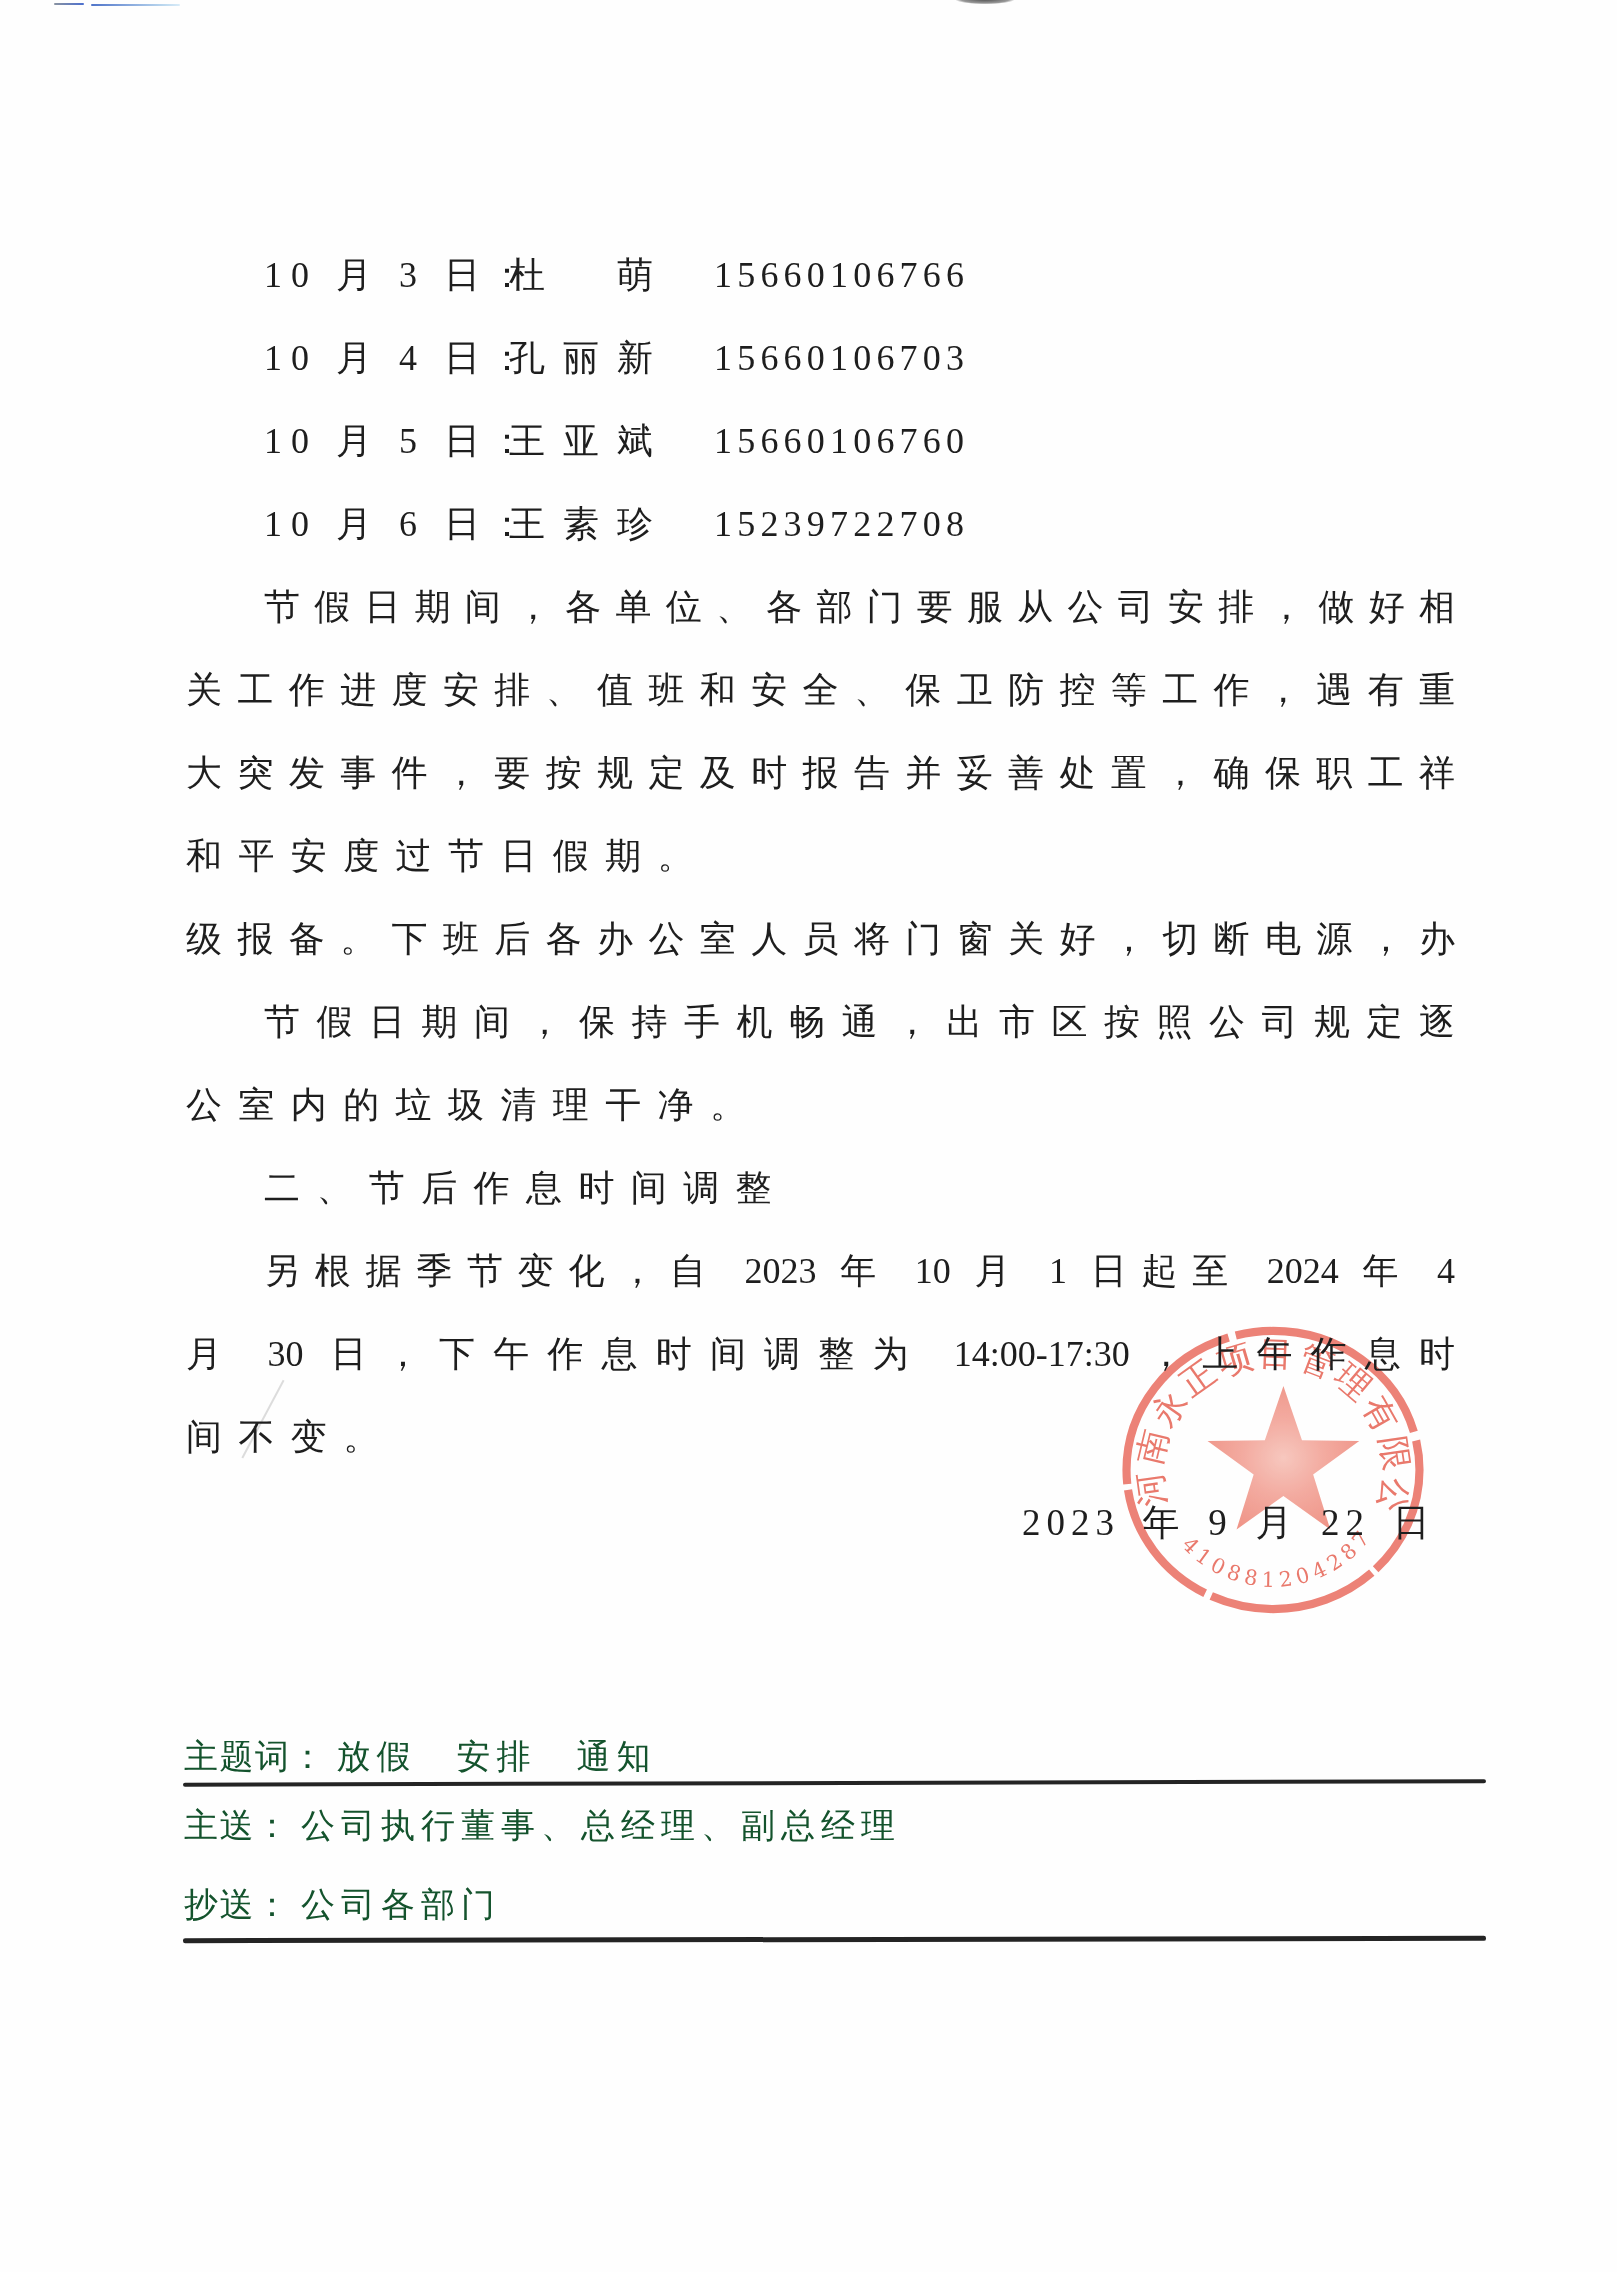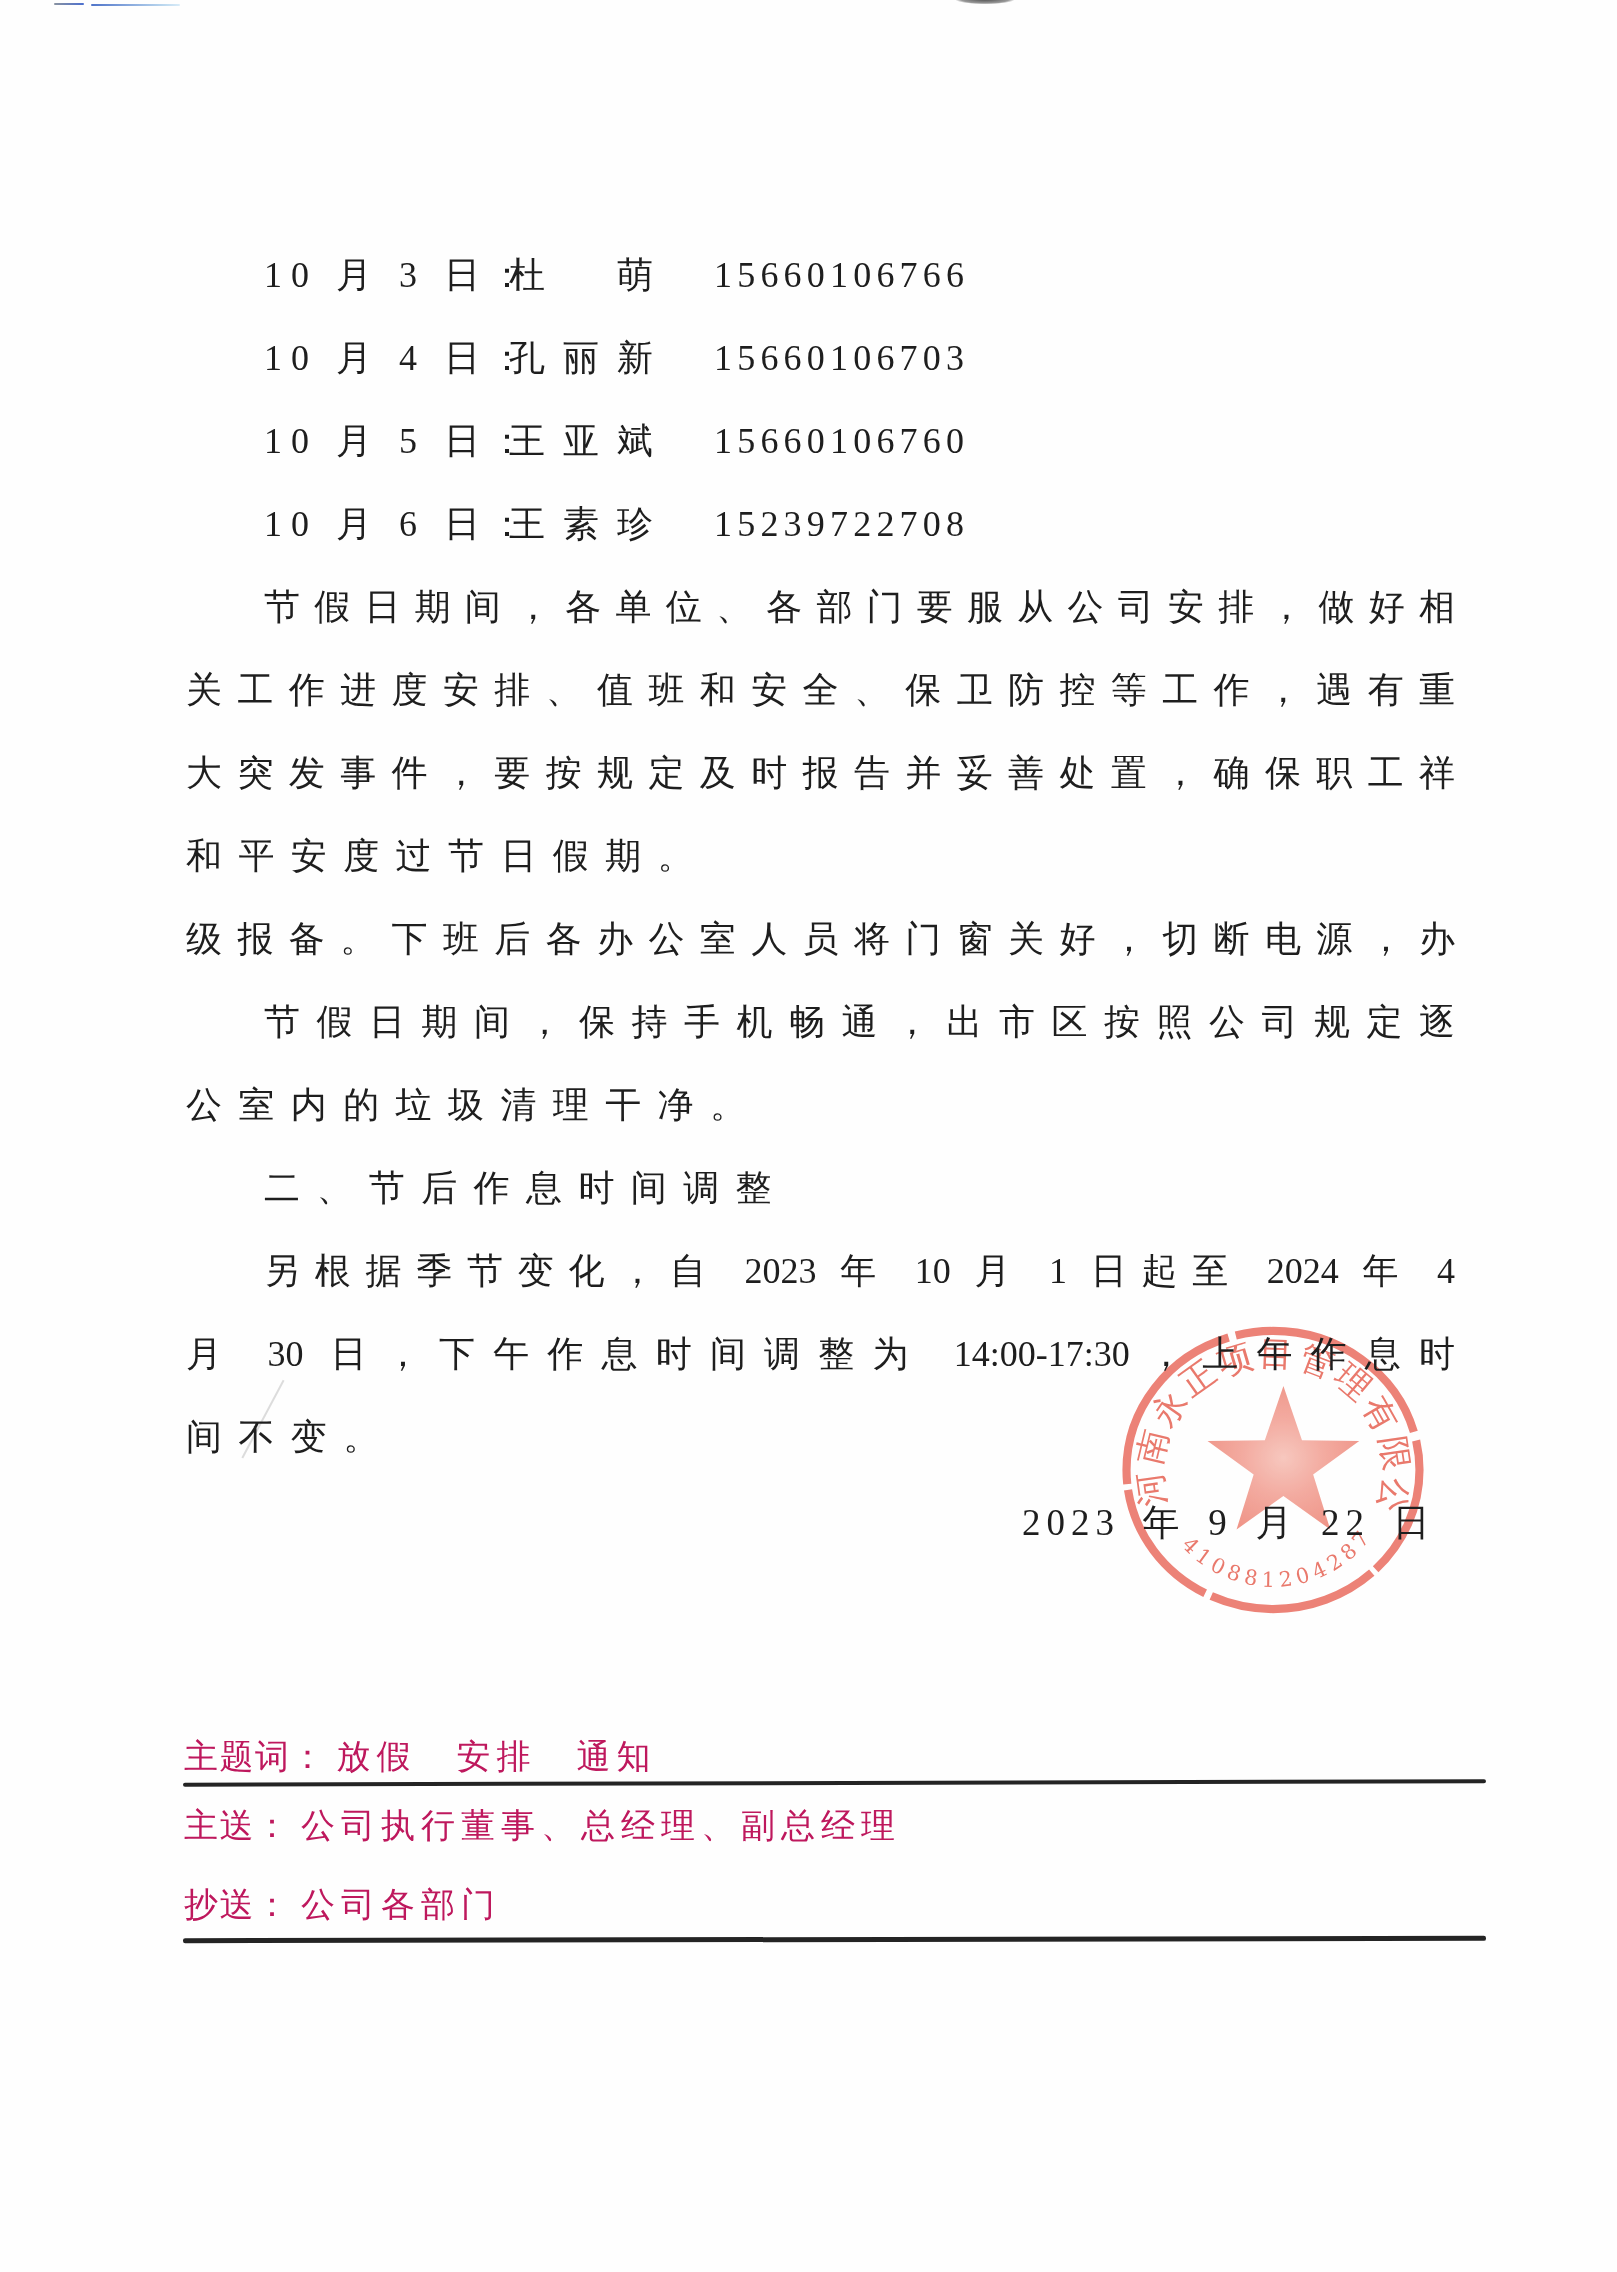--- a/index.html
+++ b/index.html
@@ -52,21 +52,21 @@
     letter-spacing:6px;word-spacing:7.4px;
     white-space:nowrap;
   }
 
   
   .stamp{position:absolute;left:1116px;top:1325px;width:314px;height:290px;z-index:2;}
 
   
   .footer-line{
     position:absolute;left:184px;z-index:3;
-    font-size:34px;line-height:42px;white-space:nowrap;color:#be185d;
+    font-size:34px;line-height:42px;white-space:nowrap;color:#14532d;
   }
   .f-subject{top:1736px;}
   .f-to{top:1805px;}
   .f-cc{top:1884px;}
   .f-label{letter-spacing:1.5px;margin-right:10.4px;}
   .f-value{letter-spacing:6px;}
   .rule{position:absolute;left:183px;width:1303px;background:#242424;z-index:3;border-radius:2.2px;}
   .rule-1{top:1781px;height:3.7px;transform:rotate(-0.15deg);}
   .rule-2{top:1937px;height:4.5px;transform:rotate(-0.1deg);}
 </style>

